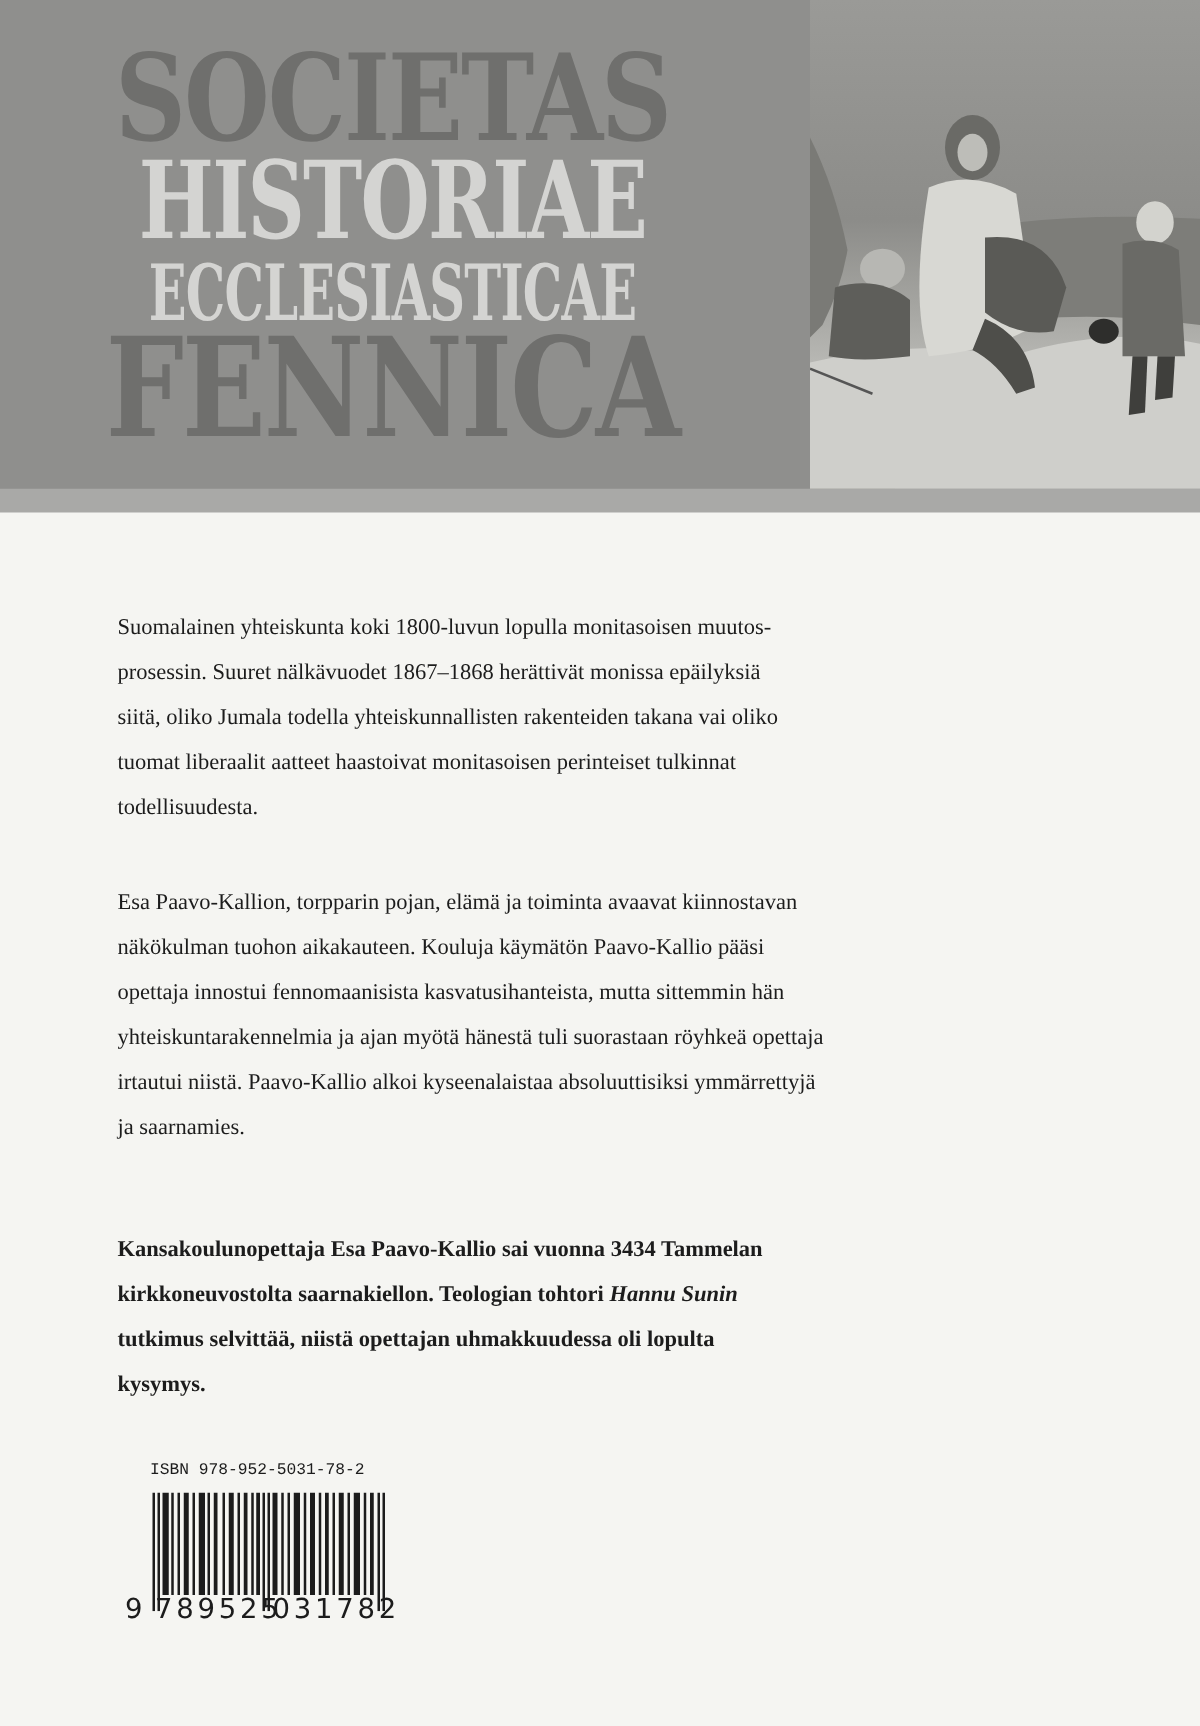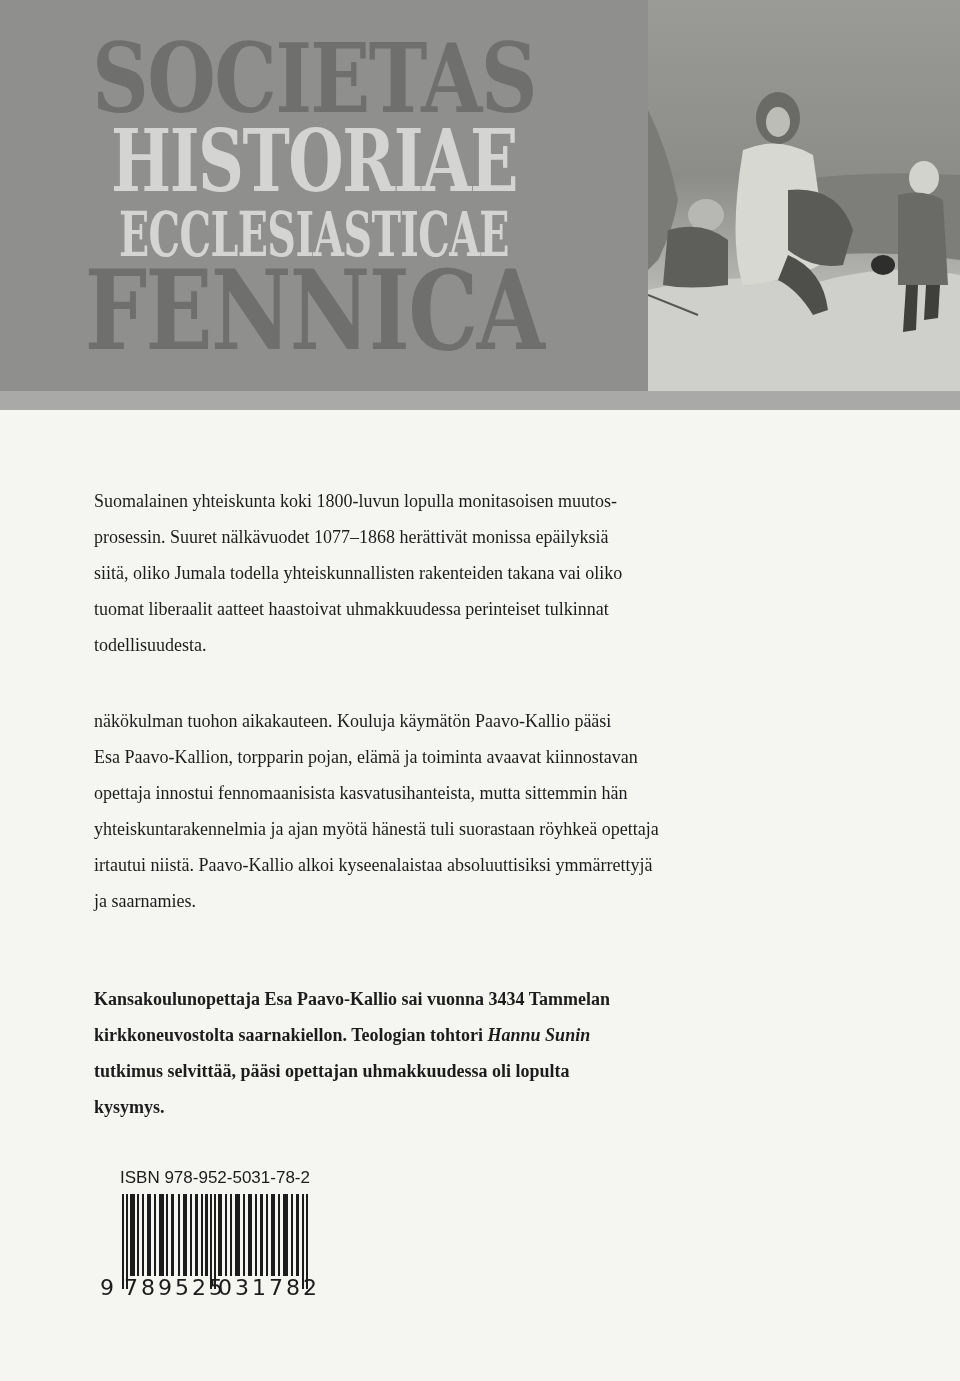--- a/index.html
+++ b/index.html
@@ -40,22 +40,22 @@
       position: absolute; left: 94px; width: 720px;
       font-size: 18px; line-height: 36px;
     }
     .p1 { top: 483px; }
     .p2 { top: 703px; }
     .p3 { top: 981px; font-weight: bold; }
     .p3 em { font-style: italic; }
     .line { display: block; white-space: nowrap; }
     .isbn-block { position: absolute; left: 102px; top: 1168px; width: 220px; }
     .isbn-text {
-      position: absolute; left: 18px; top: 0; font-size: 17px; white-space: nowrap;
-      font-family: Liberation Sans, sans-serif;
+      position: absolute; left: 18px; top: 0; font-size: 13px; white-space: nowrap;
+      font-family: Liberation Mono, monospace;
     }
     .barcode { position: absolute; left: 0; top: 26px; }
     .isbn-digits {
       position: absolute; top: 1275px; font-family: "DejaVu Sans", sans-serif;
       font-size: 22px; color: #1c1c1c; letter-spacing: 3px;
     }
   </style>
 </head>
 <body>
 
@@ -91,39 +91,39 @@
     <path d="M258 285 L270 285 L268 330 L255 332 Z" fill="#3f3f3c"></path>
     <path d="M278 285 L292 285 L290 318 L276 320 Z" fill="#3f3f3c"></path>
     <ellipse cx="235" cy="265" rx="12" ry="10" fill="#2e2e2c"></ellipse>
 
     <path d="M0 295 L50 315" stroke="#555" stroke-width="2"></path>
   </svg>
 </div>
 
 <div class="text-area p1">
   <span class="line">Suomalainen yhteiskunta koki 1800-luvun lopulla monitasoisen muutos-</span>
-  <span class="line">prosessin. Suuret nälkävuodet 1077–1868 herättivät monissa epäilyksiä</span>
+  <span class="line">prosessin. Suuret nälkävuodet 1867–1868 herättivät monissa epäilyksiä</span>
   <span class="line">siitä, oliko Jumala todella yhteiskunnallisten rakenteiden takana vai oliko</span>
-  <span class="line">tuomat liberaalit aatteet haastoivat uhmakkuudessa perinteiset tulkinnat</span>
+  <span class="line">tuomat liberaalit aatteet haastoivat monitasoisen perinteiset tulkinnat</span>
   <span class="line">todellisuudesta.</span>
 </div>
 
 <div class="text-area p2">
+  <span class="line">Esa Paavo-Kallion, torpparin pojan, elämä ja toiminta avaavat kiinnostavan</span>
   <span class="line">näkökulman tuohon aikakauteen. Kouluja käymätön Paavo-Kallio pääsi</span>
-  <span class="line">Esa Paavo-Kallion, torpparin pojan, elämä ja toiminta avaavat kiinnostavan</span>
   <span class="line">opettaja innostui fennomaanisista kasvatusihanteista, mutta sittemmin hän</span>
   <span class="line">yhteiskuntarakennelmia ja ajan myötä hänestä tuli suorastaan röyhkeä opettaja</span>
   <span class="line">irtautui niistä. Paavo-Kallio alkoi kyseenalaistaa absoluuttisiksi ymmärrettyjä</span>
   <span class="line">ja saarnamies.</span>
 </div>
 
 <div class="text-area p3">
   <span class="line">Kansakoulunopettaja Esa Paavo-Kallio sai vuonna 3434 Tammelan</span>
   <span class="line"><span>kirkkoneuvostolta saarnakiellon. Teologian tohtori </span><em>Hannu Sunin</em></span>
-  <span class="line">tutkimus selvittää, pääsi opettajan uhmakkuudessa oli lopulta</span>
+  <span class="line">tutkimus selvittää, niistä opettajan uhmakkuudessa oli lopulta</span>
   <span class="line">kysymys.</span>
 </div>
 
 <div class="isbn-block">
   <div class="isbn-text">ISBN 978-952-5031-78-2</div>
   <svg class="barcode" width="220" height="95" viewBox="0 0 220 95">
     <g fill="#1c1c1c">
       <rect x="20" y="0" width="2" height="95"></rect>
         <rect x="24" y="0" width="2" height="95"></rect>
       <rect x="28" y="0" width="5" height="82"></rect>

